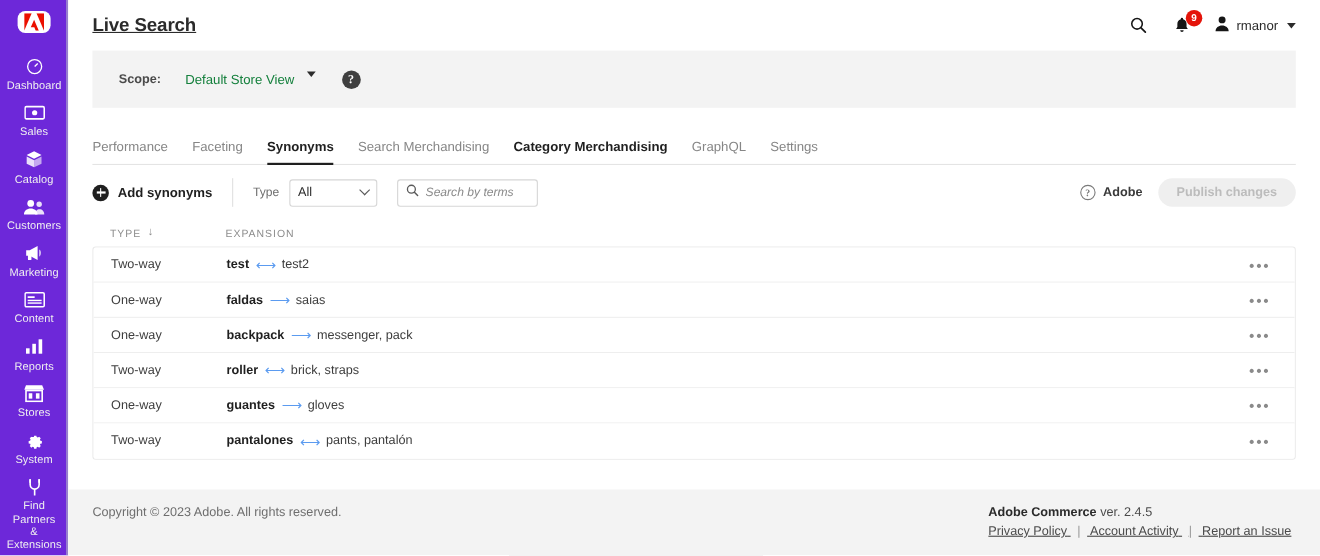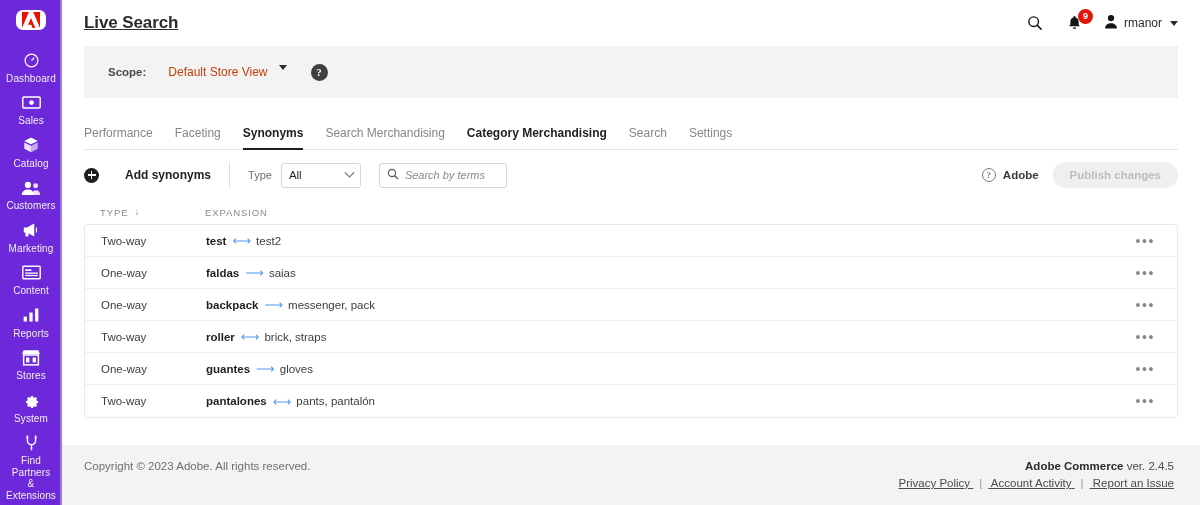--- a/index.html
+++ b/index.html
@@ -127,21 +127,21 @@
     display: flex; align-items: center;
     padding-left: 24px;
     flex: 0 0 52px;
   }
   .scope-label {
     font-size: 11.5px; font-weight: bold;
     color: #4a4a4a; margin-right: 22px;
   }
   .scope-select {
     display: flex; gap: 9px;
-    font-size: 12px; color: #c2410c;
+    font-size: 12px; color: #15803d;
     cursor: pointer;
   }
   .scope-help {
     margin-left: 24px;
     width: 17px; height: 17px;
     border-radius: 50%;
     background: #3f3f3f;
     color: #ffffff;
     font-size: 11px; font-weight: bold;
     display: flex; align-items: center; justify-content: center;
@@ -180,21 +180,21 @@
   }
 
   
   .toolbar {
     margin: 0 22px;
     height: 50px;
     display: flex; align-items: center;
     flex: 0 0 50px;
   }
   .add-btn {
-    display: flex; align-items: center; gap: 26px;
+    display: flex; align-items: center; gap: 8px;
     font-size: 12px; font-weight: bold;
     color: #1f1f1f;
     cursor: pointer;
     padding-right: 18px;
   }
   .plus-icon {
     width: 15px; height: 15px;
     border-radius: 50%;
     background: #1f1f1f;
     position: relative;
@@ -343,21 +343,21 @@
     background: #f3f3f3;
     height: 60px;
     flex: 0 0 60px;
     display: flex; align-items: flex-start;
     padding: 15px 26px 0 22px;
     margin-top: 16px;
   }
   .copyright { font-size: 11.5px; color: #6e6e6e; }
   .footer-right {
     margin-left: auto;
-    text-align: right;
+    text-align: left;
   }
   .fr-line1 { font-size: 11.5px; color: #4a4a4a; margin-bottom: 5px; }
   .fr-line1 b { color: #2b2b2b; font-weight: bold; }
   .fr-links { font-size: 11.5px; color: #4a4a4a; text-decoration: underline; }
   .fr-links a {
     color: #4a4a4a; text-decoration: none; cursor: pointer;
   }
   .fr-sep { color: #9a9a9a; padding: 0 6px; }
 
   .sidebar-scroll-edge {
@@ -537,21 +537,21 @@
       </span>
       <span class="scope-help">?</span>
     </div>
 
     <div class="tabs">
       <div class="tab"><span>Performance</span></div>
       <div class="tab"><span>Faceting</span></div>
       <div class="tab active"><span>Synonyms</span></div>
       <div class="tab"><span>Search Merchandising</span></div>
       <div class="tab dark"><span>Category Merchandising</span></div>
-      <div class="tab"><span>Search</span></div>
+      <div class="tab"><span>GraphQL</span></div>
       <div class="tab"><span>Settings</span></div>
     </div>
 
     <div class="toolbar">
       <div class="add-btn">
         <span class="plus-icon"></span>
         <span>Add synonyms</span>
       </div>
       <div class="vdiv"></div>
       <div class="type-filter">

